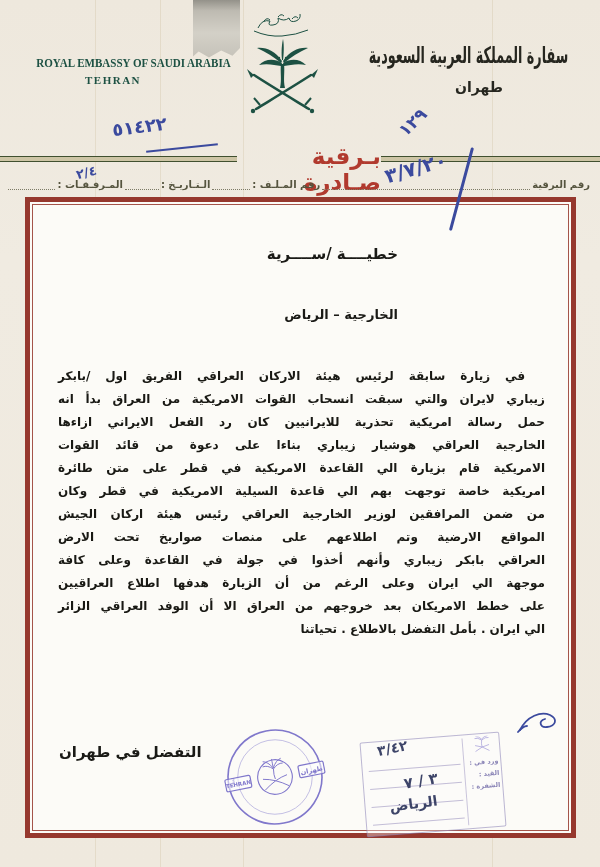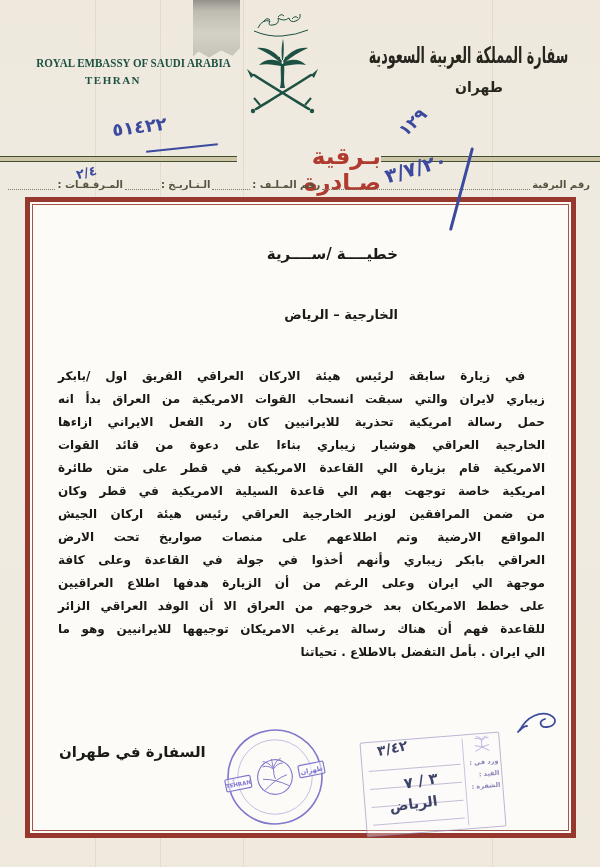--- a/index.html
+++ b/index.html
@@ -162,25 +162,24 @@
         <div class="bline">زيباري لايران والتي سبقت انسحاب القوات الامريكية من العراق بدأ انه</div>
         <div class="bline">حمل رسالة امريكية تحذرية للايرانيين كان رد الفعل الايراني ازاءها</div>
         <div class="bline">الخارجية العراقي هوشيار زيباري بناءا على دعوة من قائد القوات</div>
         <div class="bline">الامريكية قام بزيارة الي القاعدة الامريكية في قطر على متن طائرة</div>
         <div class="bline">امريكية خاصة توجهت بهم الي قاعدة السيلية الامريكية في قطر وكان</div>
         <div class="bline">من ضمن المرافقين لوزير الخارجية العراقي رئيس هيئة اركان الجيش</div>
         <div class="bline">المواقع الارضية وتم اطلاعهم على منصات صواريخ تحت الارض</div>
         <div class="bline">العراقي بابكر زيباري وأنهم أخذوا في جولة في القاعدة وعلى كافة</div>
         <div class="bline">موجهة الي ايران  وعلى الرغم من أن الزيارة هدفها اطلاع العراقيين</div>
         <div class="bline">على خطط الامريكان بعد خروجهم من العراق الا أن الوفد العراقي الزائر</div>
-        <div class="bline">للقاعدة فهم أن هناك رسالة يرغب الامريكان توجيهها للايرانيين وهو ما</div>
         <div class="bline last">الي ايران . بأمل التفضل بالاطلاع . تحياتنا</div>
       </div>
 
-      <div class="signature">السفارة في طهران</div>
+      <div class="signature">التفضل في طهران</div>
 
       <svg class="round-stamp" viewBox="0 0 100 100">
         <g fill="none" stroke="#7066c6">
           <circle cx="50" cy="50" r="46" stroke-width="1.6"></circle>
           <circle cx="50" cy="50" r="36.5" stroke-width=".7" opacity=".6"></circle>
           <circle cx="50" cy="50" r="17" stroke-width="1.1"></circle>
         </g>
         <defs>
           <path id="arcT" d="M10,50 A40,40 0 1 1 90,50"></path>
           <path id="arcB" d="M13,50 A37,37 0 0 0 87,50"></path>

